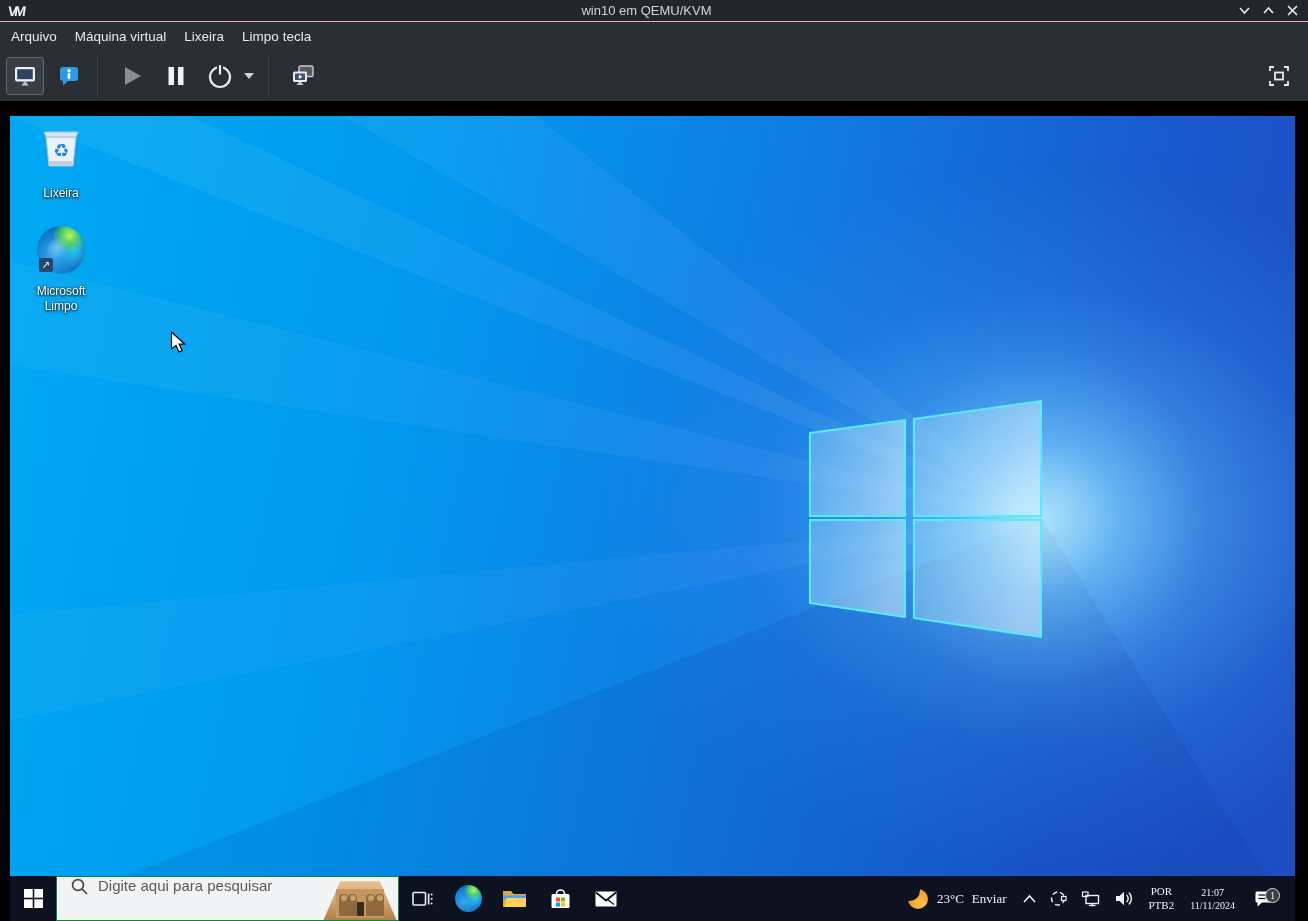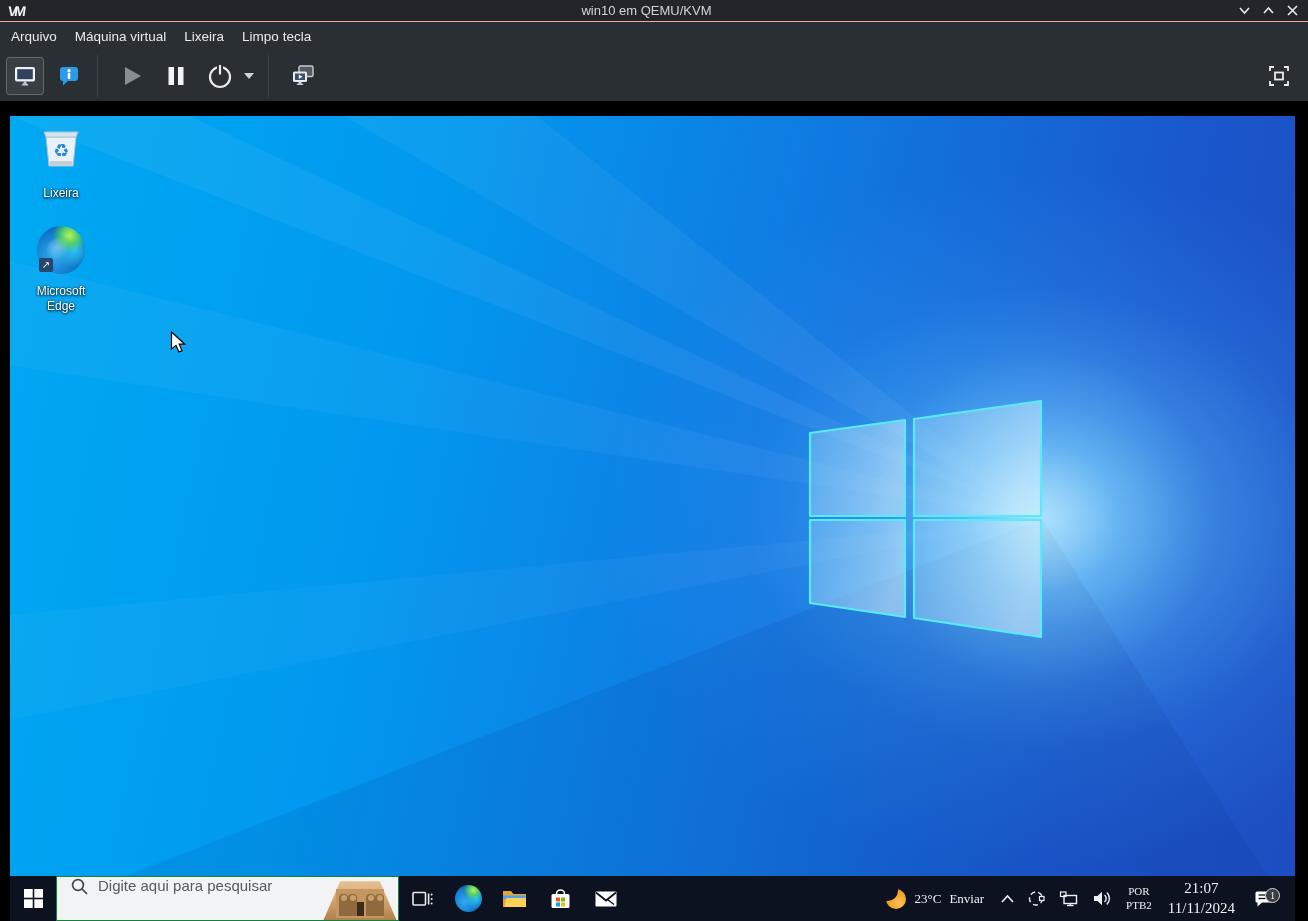--- a/index.html
+++ b/index.html
@@ -72,21 +72,21 @@
   .sh-statue::before { content:""; position:absolute; top:1px; left:1.5px; width:6px; height:6px; border-radius:50%; background:#c9a069; }
   .sh-door { position:absolute; left:35px; bottom:4px; width:7px; height:14px; background:#3c2b19; }
 
   .tb-right { margin-left:auto; display:flex; align-items:center; color:#eef1f4;font-family:Liberation Serif, serif; }
   .weather { display:flex; align-items:center; gap:8px; padding:0 10px; font-size:13px; }
   .moon { position:relative; width:22px; height:22px; overflow:hidden; flex:none; }
   .moon-full { position:absolute; inset:1px; border-radius:50%; background:radial-gradient(circle at 65% 70%, #ffc155 0%, #f49d23 60%, #e07f10 100%); }
   .moon-bite { position:absolute; left:-8px; top:-8px; width:21px; height:21px; border-radius:50%; background:#0d1220; }
   .tray-ic { padding:0 6px; display:flex; align-items:center; }
   .lang { text-align:center; font-size:11px; line-height:1.25; padding:0 8px; }
-  .clock { text-align:center; font-size:15px; line-height:1.3; padding:0 8px; }
+  .clock { text-align:center; font-size:10px; line-height:1.3; padding:0 8px; }
   .action-btn { position:relative; width:40px; display:flex; align-items:center; justify-content:center; }
   .badge { position:absolute; right:3px; bottom:5px; width:15px; height:15px; border-radius:50%;
       background:#3a3f46; border:1.5px solid #d4d8db; color:#fff; font-size:9.5px;
       display:flex; align-items:center; justify-content:center; }
   .tb-sep { width:1px; background:#454c58; margin:7px 0; }
   .show-desktop { width:11px; }
 </style>
 </head>
 <body>
 
@@ -219,21 +219,21 @@
           <text x="23" y="33" font-size="18" fill="#2e86d8" text-anchor="middle">♻</text>
         </svg>
         <div class="dlabel">Lixeira</div>
       </div>
 
       <div class="dicon dicon-edge">
         <div class="edge-ball">
           <div class="edge-swirl"></div>
           <div class="shortcut-ov">↗</div>
         </div>
-        <div class="dlabel">Microsoft Edge</div>
+        <div class="dlabel">Microsoft Limpo</div>
       </div>
 
       <svg class="cursor" width="17" height="23" viewBox="0 0 17 23">
         <polygon points="1.5,1 1.5,18 6,14.4 8.9,21 12,19.6 9.2,13.2 14.8,13.2" fill="#fff" stroke="#000" stroke-width="1.2"></polygon>
       </svg>
 
       <div class="taskbar">
         <div class="tb-btn">
           <svg width="19" height="19" viewBox="0 0 19 19">
             <rect x="0" y="0" width="8.7" height="8.7" fill="#fff"></rect>

